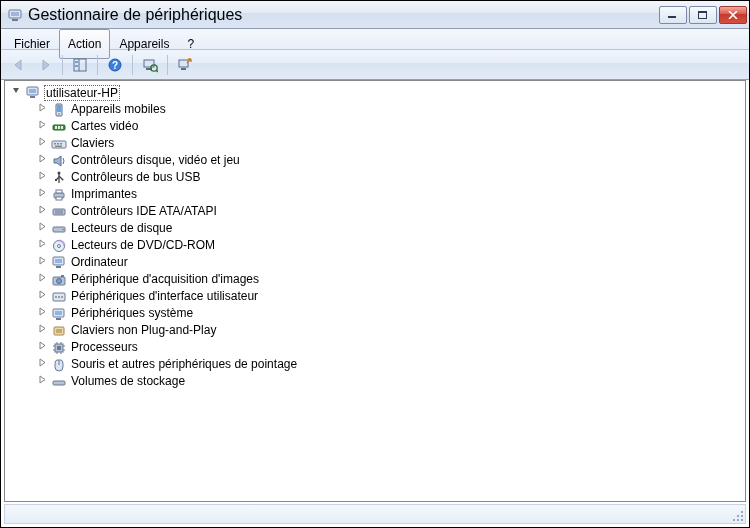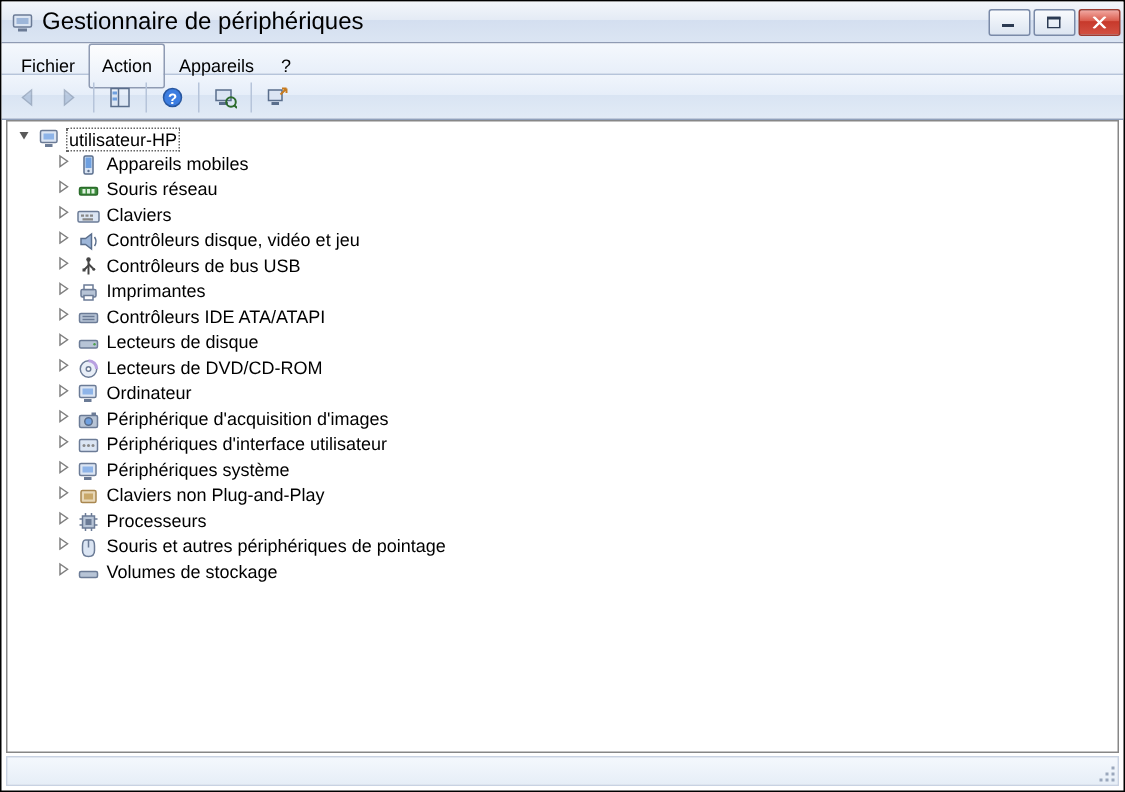--- a/index.html
+++ b/index.html
@@ -153,21 +153,21 @@
           <span class="expander">
             <svg width="9" height="9" viewBox="0 0 9 9">
               <path d="M2 1 L7 4.5 L2 8 Z" fill="none" stroke="#808080"></path>
             </svg>
           </span>
           <span class="node-icon">
             <svg width="16" height="16" viewBox="0 0 16 16">
               <use href="#ic-network"></use>
             </svg>
           </span>
-          <span class="label">Souris réseau</span>
+          <span class="label">Cartes vidéo</span>
         </div>
         <div class="tree-row child">
           <span class="expander">
             <svg width="9" height="9" viewBox="0 0 9 9">
               <path d="M2 1 L7 4.5 L2 8 Z" fill="none" stroke="#808080"></path>
             </svg>
           </span>
           <span class="node-icon">
             <svg width="16" height="16" viewBox="0 0 16 16">
               <use href="#ic-keyboard"></use>

